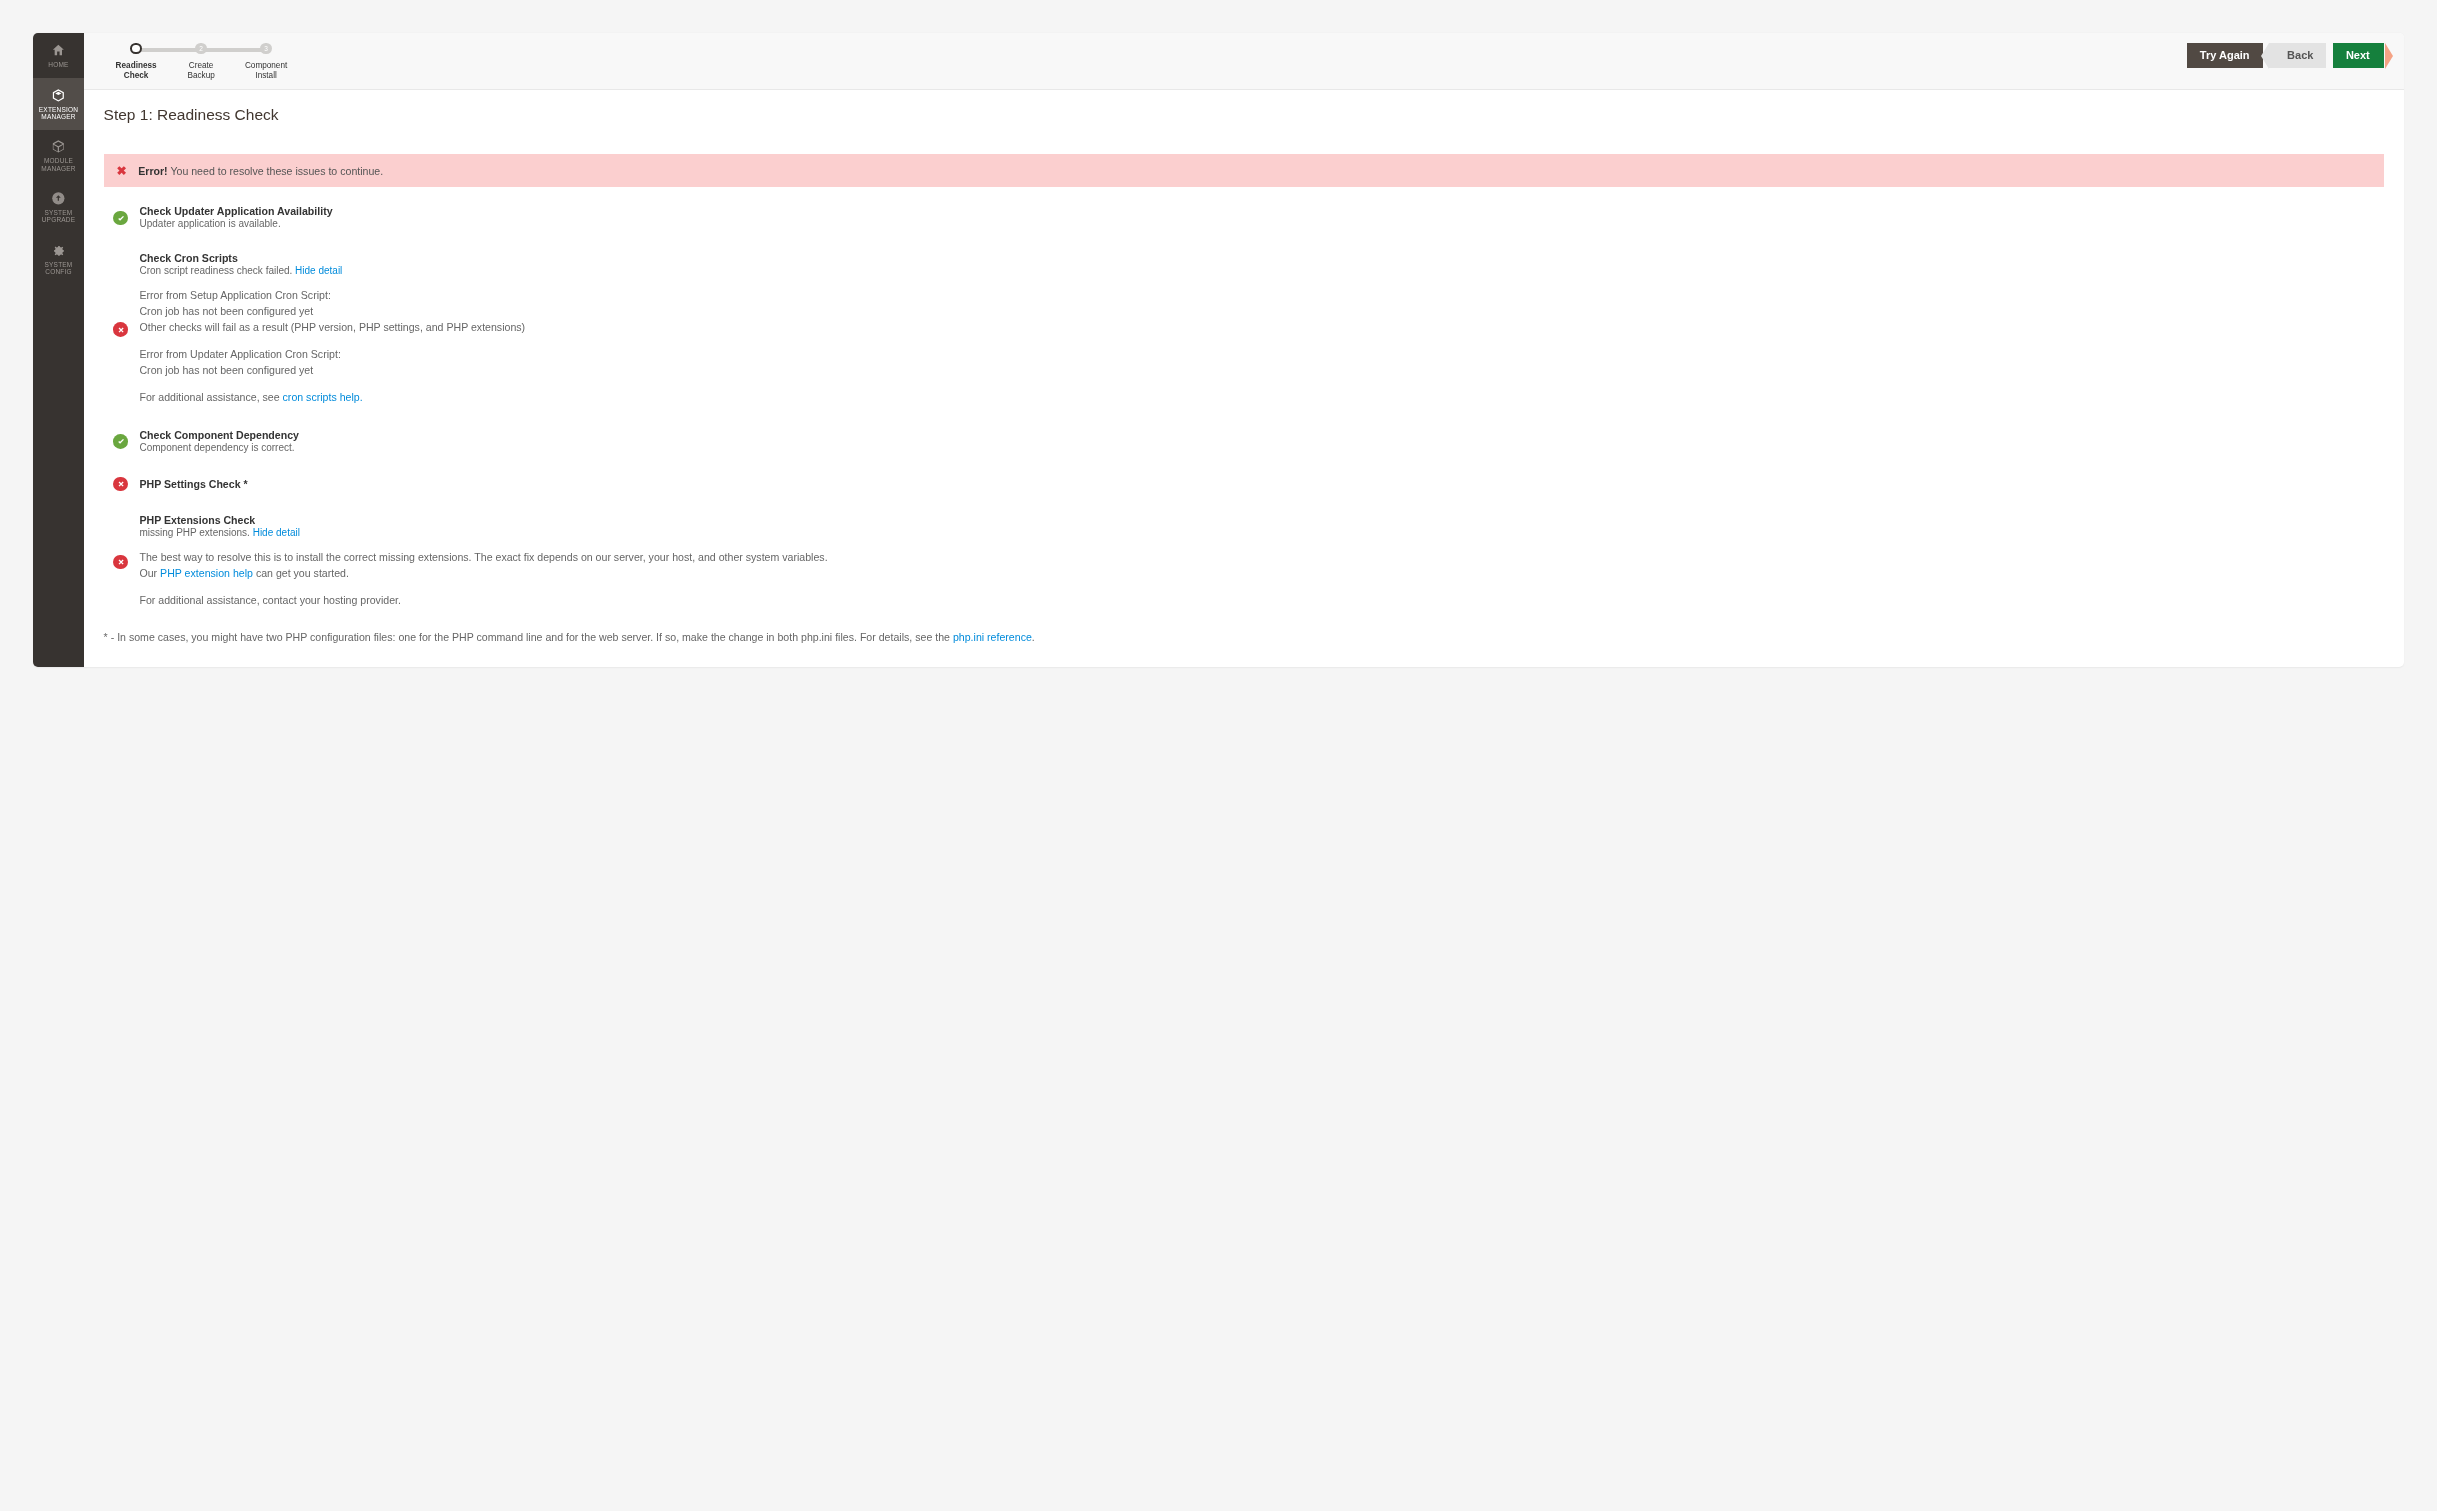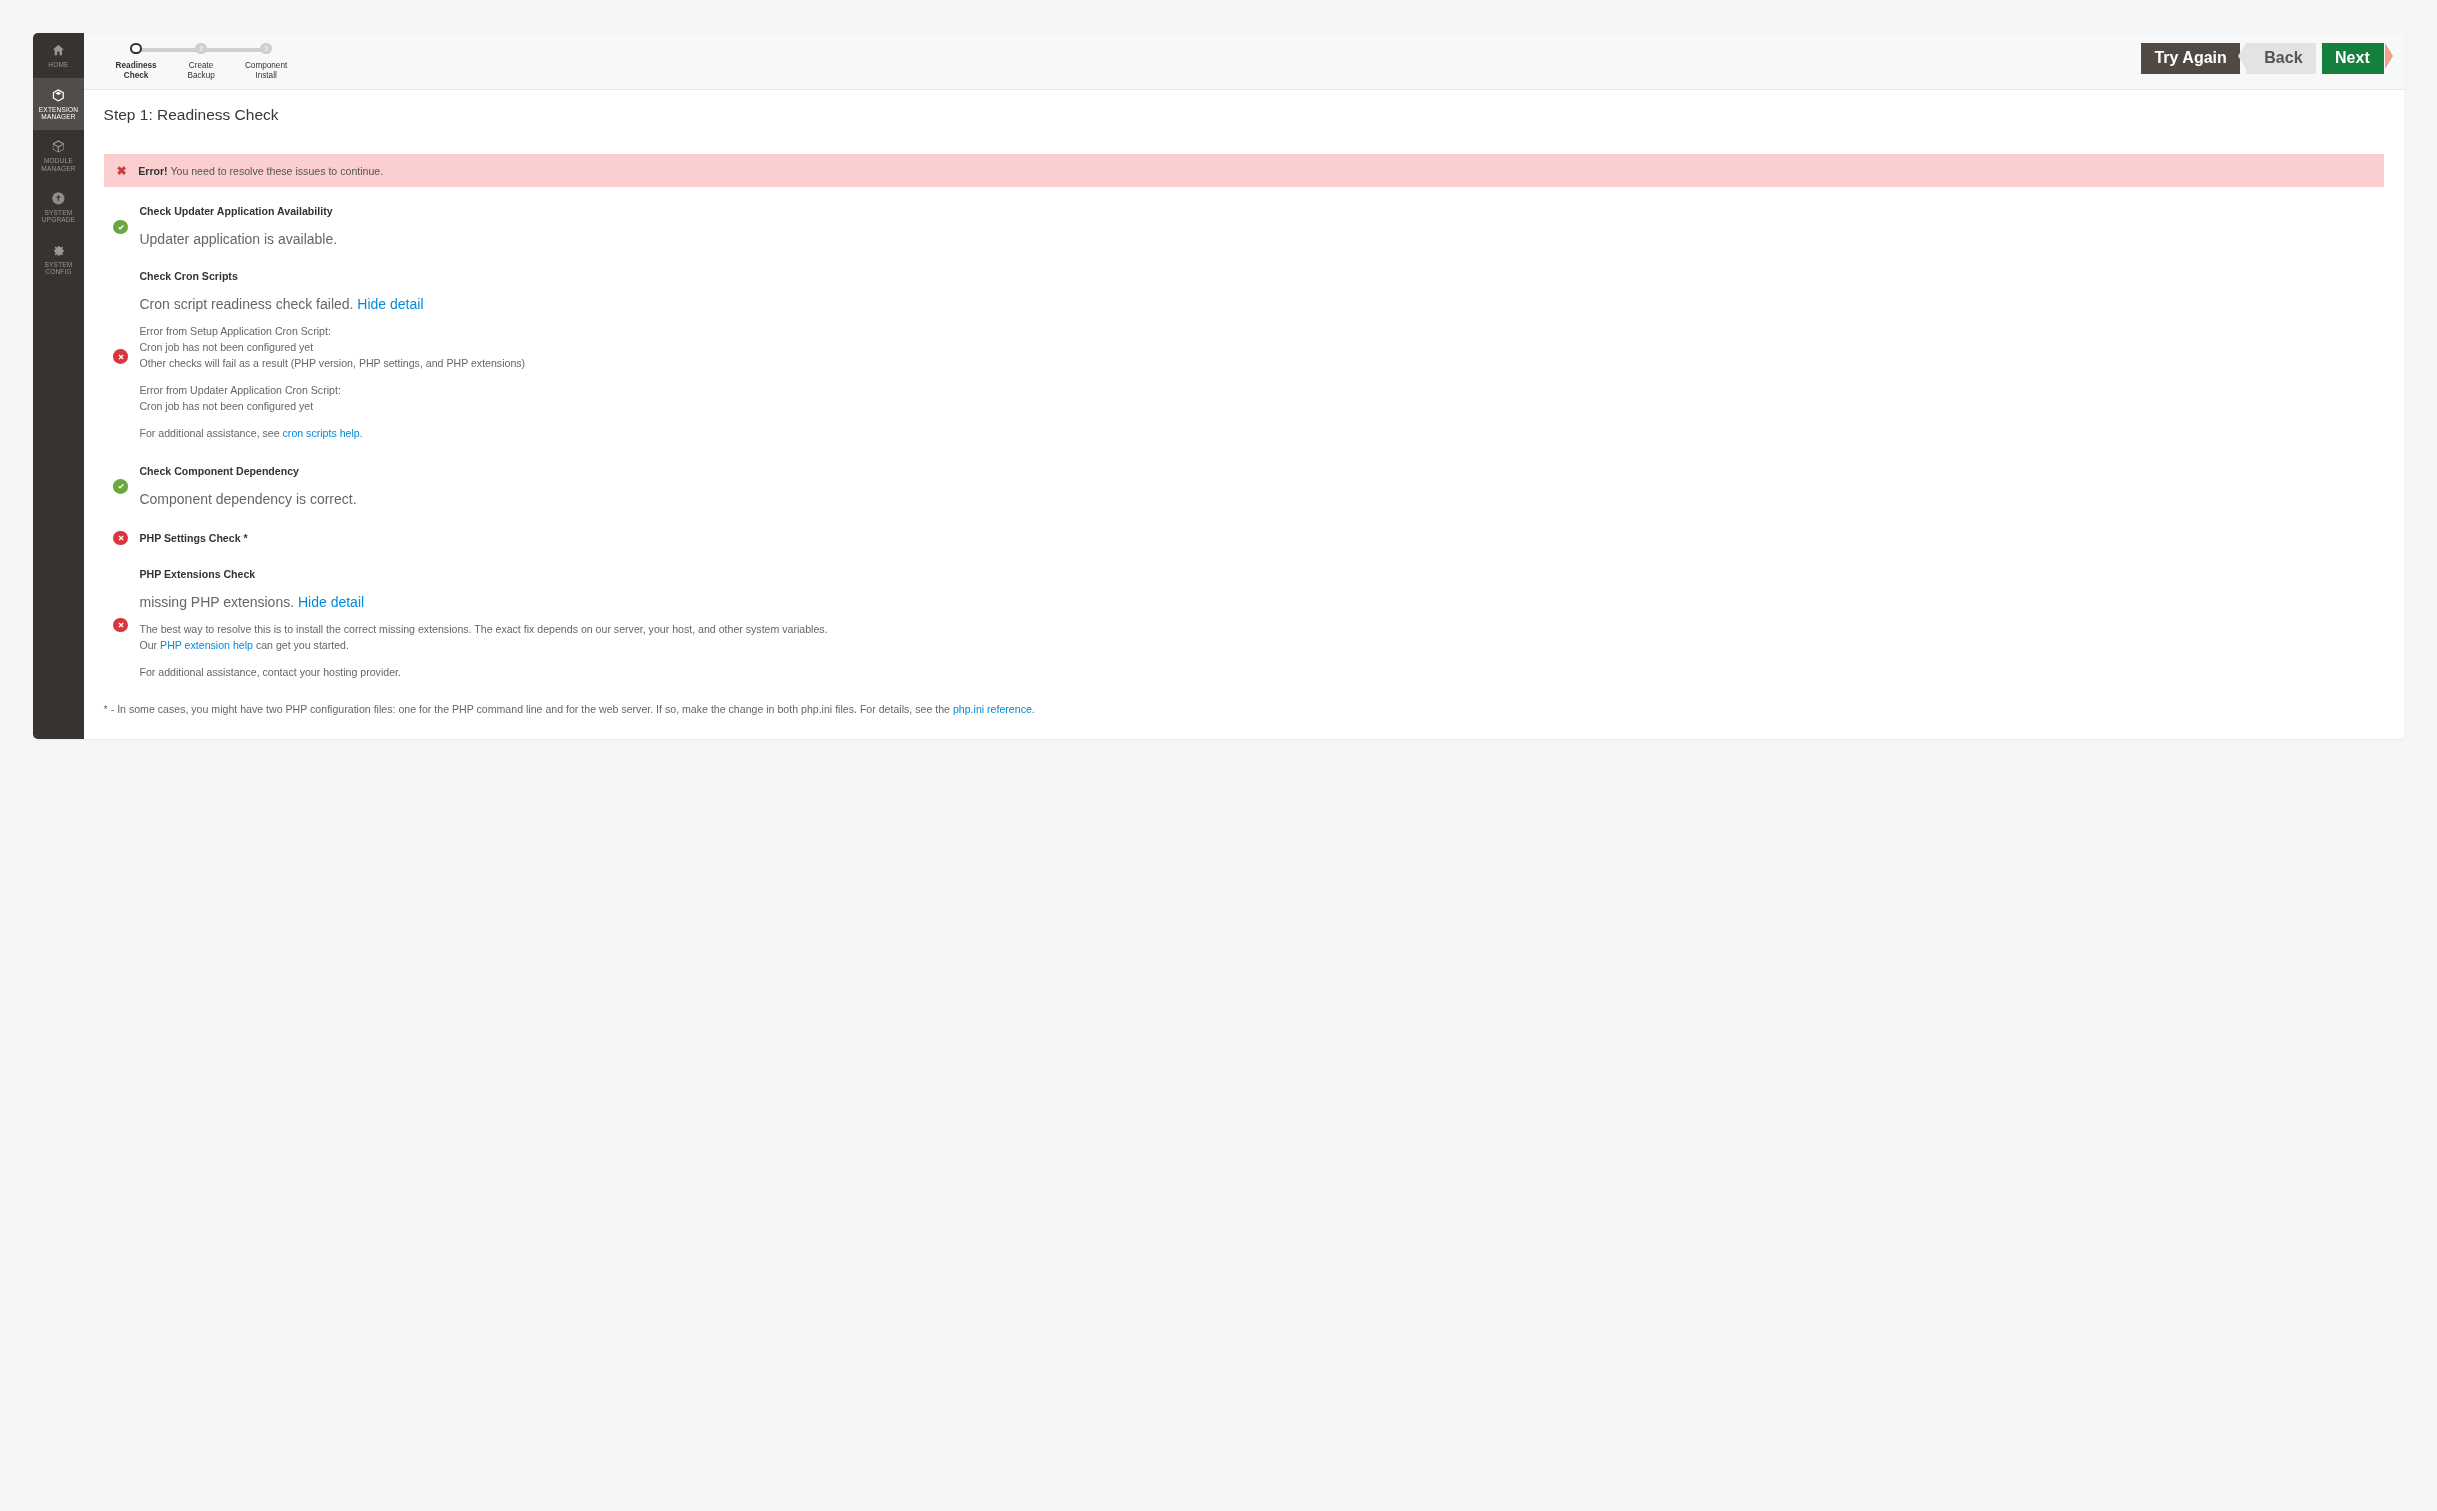--- a/index.html
+++ b/index.html
@@ -124,21 +124,21 @@
       font-weight: bold;
       text-align: center;
     }
     .topbar-buttons {
       display: flex;
       gap: 6.5px;
       align-items: center;
     }
     .btn {
       padding: 6.5px 13px;
-      font-size: 16px;
+      font-size: 11px;
       border: none;
       cursor: pointer;
       font-weight: 600;
       text-align: center;
     }
     .btn-dark {
       background: #514943;
       color: #fff;
     }
     .btn-light {
@@ -239,22 +239,22 @@
     .check-body {
       flex: 1;
     }
     .check-title {
       font-weight: bold;
       color: #333;
       font-size: 10.6px;
     }
     .check-desc {
       color: #666;
-      font-size: 14px;
-      margin-top: 14px;
+      font-size: 10px;
+      margin-top: 1px;
     }
     .check-detail {
       color: #666;
       font-size: 10.6px;
       margin-top: 11.4px;
       line-height: 1.5;
     }
     .check-detail p {
       margin-bottom: 0;
     }

